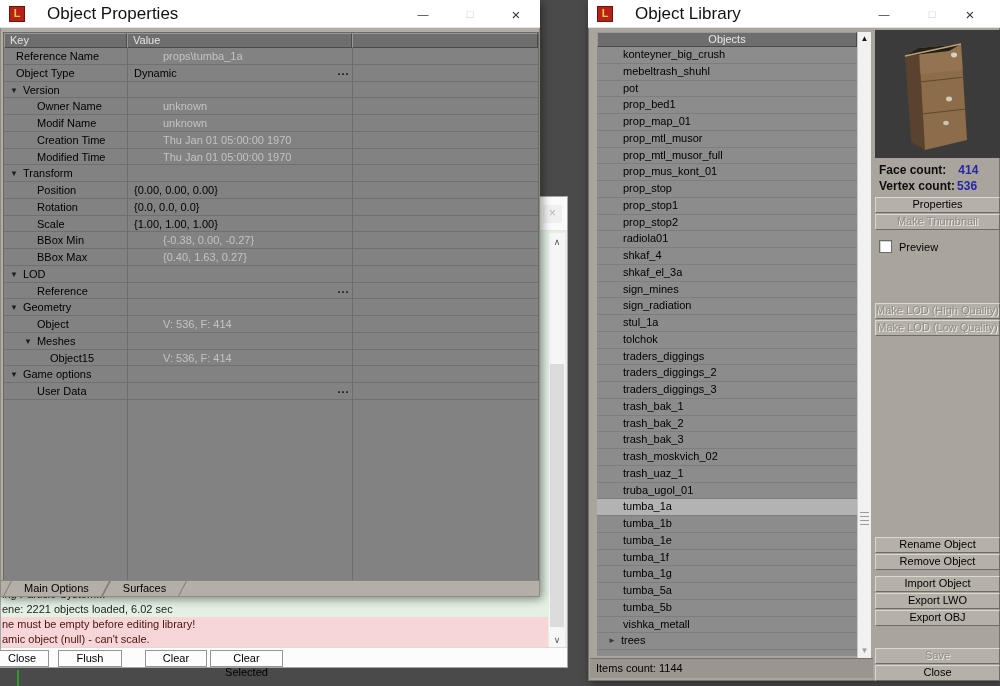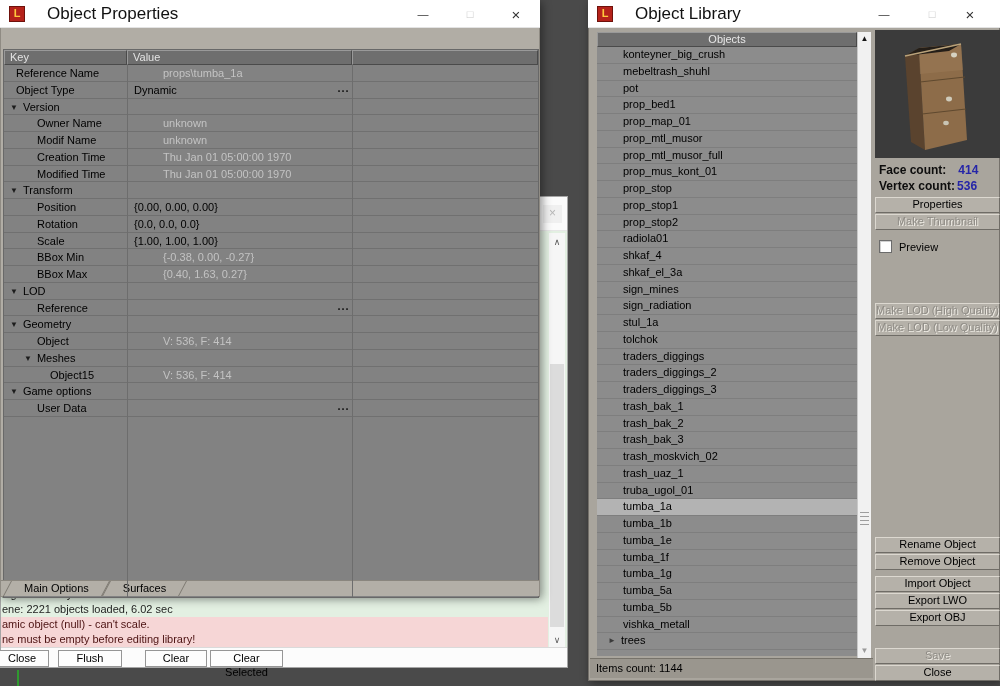--- a/index.html
+++ b/index.html
@@ -23,21 +23,21 @@
   .cap-max  { font-size:11px; }
   .cap-close{ font-size:15px; }
 
   
   #props-window { left:0; top:0; width:540px; height:597px; }
   #props-window .cap-min  { left:406px; }
   #props-window .cap-max  { left:453px; }
   #props-window .cap-close{ left:499px; }
   .pw-body { position:absolute; top:28px; left:0; right:0; bottom:0; background:#b1ada5; border:1px solid #8f8b83; border-top:none; }
 
-  .pgrid { position:absolute; left:2px; top:21px; width:536px; height:549px; background:#828282; border:1px solid #686868; }
+  .pgrid { position:absolute; left:2px; top:4px; width:536px; height:549px; background:#828282; border:1px solid #686868; }
   .hseg { position:absolute; top:0; height:15px; background:#6e6e6e; color:#e4e4e4;
           line-height:13px; padding-left:5px;
           border-top:1px solid #999; border-left:1px solid #999; border-right:1px solid #4a4a4a; border-bottom:1px solid #4a4a4a; }
   .hseg.k { left:0; width:123px; }
   .hseg.v { left:123px; width:225px; }
   .hseg.b { left:348px; right:0; }
   .colline { position:absolute; top:15px; bottom:0; width:1px; background:#6d6d6d; z-index:2; }
   .cl1 { left:123px; } .cl2 { left:348px; }
   .pg-rows { position:absolute; top:15px; left:0; right:0; }
   .pg-row { position:relative; height:16.75px; display:flex; border-bottom:1px solid rgba(50,50,50,.22); }
@@ -123,22 +123,22 @@
 </head>
 <body>
 
 <div class="window" id="log-window">
   <div class="log-title">
     <div class="log-close">×</div>
   </div>
   <div class="log-lines">
       <div class="log-line info">ing Particle System...</div>
       <div class="log-line info">ene: 2221 objects loaded, 6.02 sec</div>
+      <div class="log-line error">ne must be empty before editing library!</div>
       <div class="log-line error">amic object (null) - can't scale.</div>
-      <div class="log-line error">ne must be empty before editing library!</div>
     </div>
   <div class="log-scroll">
     <div class="lsc up">∧</div>
     <div class="log-thumb"></div>
     <div class="lsc down">∨</div>
   </div>
   <div class="log-buttons">
     <div class="log-btn lb1">Close</div>
     <div class="log-btn lb2">Flush</div>
     <div class="log-btn lb3">Clear</div>

